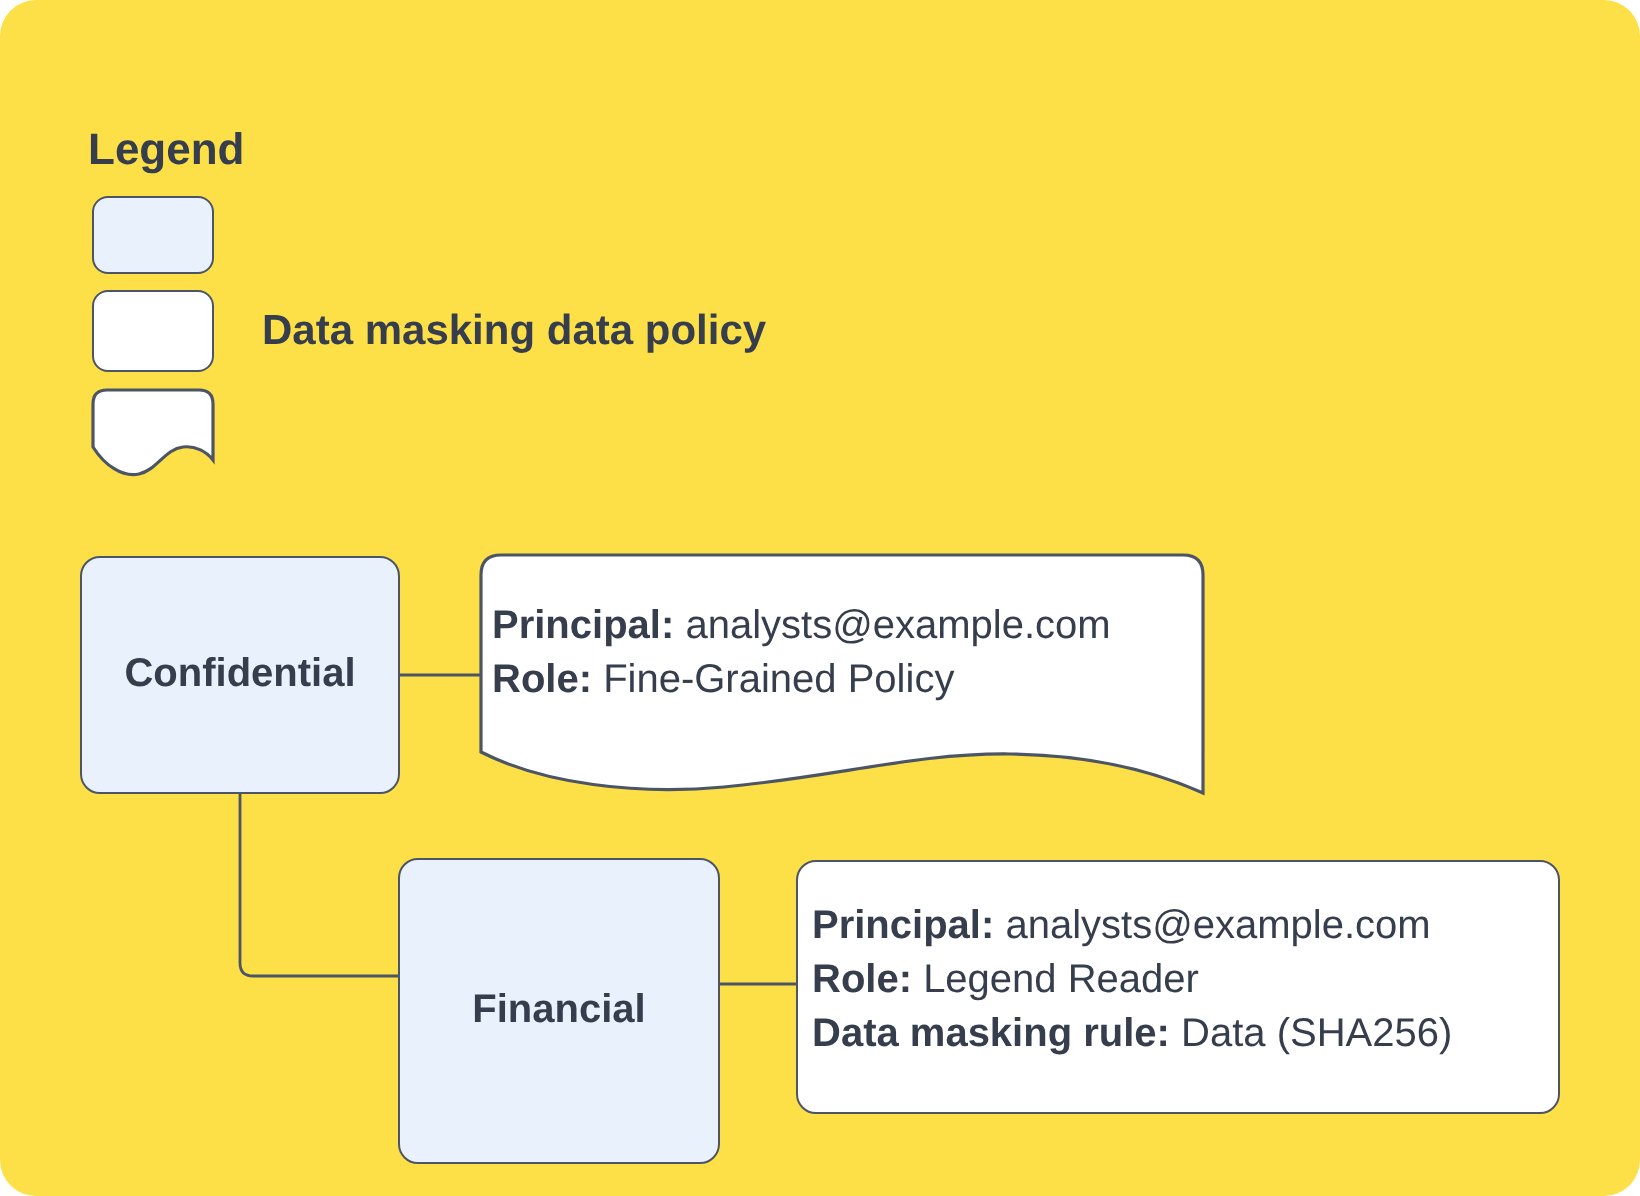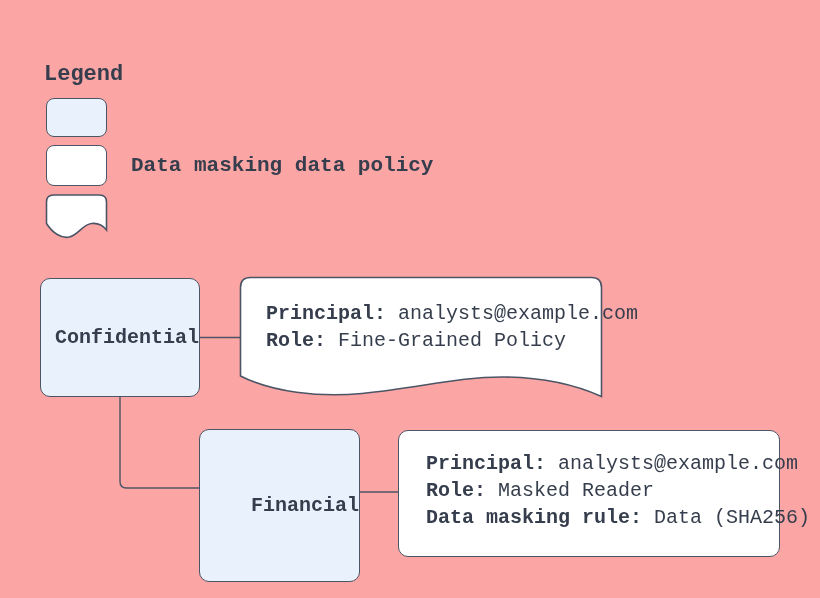--- a/index.html
+++ b/index.html
@@ -1,22 +1,23 @@
 <!DOCTYPE html>
 <html><head>
 <meta charset="utf-8">
 <style>
   html,body{margin:0;padding:0;background:#ffffff;}
   .canvas{
     position:relative;
     width:820px;height:598px;
-    background:#fca5a5;
-    font-family:Liberation Mono, monospace;
+    background:#fde047;
+    font-family:Liberation Sans, sans-serif;
     color:#363e4d;
     overflow:hidden;
+    border-radius:18px;
   }
   .abs{position:absolute;}
   svg.overlay{position:absolute;left:0;top:0;}
   .legend-title{
     left:44px;top:62px;
     font-size:22px;font-weight:bold;
   }
   .swatch{
     box-sizing:border-box;
     width:61px;height:39px;
@@ -29,38 +30,38 @@
   .legend-label{
     left:131px;
     font-size:21px;font-weight:bold;
     line-height:27px;white-space:nowrap;
   }
   .node{
     box-sizing:border-box;
     background:#e9f1fc;
     border:1.6px solid #4c5565;
     border-radius:10px;
-    display:flex;align-items:center;justify-content:flex-end;
+    display:flex;align-items:center;justify-content:center;
     font-size:20px;font-weight:bold;
   }
   .node-confidential{left:40px;top:278px;width:160px;height:119px;}
   .node-financial{left:199px;top:429px;width:161px;height:153px;}
   .card{
     box-sizing:border-box;
     background:#ffffff;
     border:1.6px solid #4c5565;
     border-radius:10px;
     left:398px;top:430px;width:382px;height:127px;
   }
   .card-text{
     font-size:20px;line-height:27px;white-space:nowrap;
   }
   .doc1-text{left:246px;top:300px;}
   .card2-text{left:406px;top:450px;}
-  .b{font-weight:bold;margin-left:20px;}
+  .b{font-weight:bold;}
 </style>
 </head>
 <body>
 
 <div class="canvas">
 
   <svg class="overlay" width="820" height="598" viewBox="0 0 820 598">
 
     <path d="M 198 337.5 H 240" fill="none" stroke="#4c5565" stroke-width="1.4"></path>
 
@@ -109,21 +110,21 @@
   </div>
 
   <div class="abs card"></div>
   <div class="abs card-text card2-text">
     <div>
       <span class="b">Principal:</span>
       <span>analysts@example.com</span>
     </div>
     <div>
       <span class="b">Role:</span>
-      <span>Masked Reader</span>
+      <span>Legend Reader</span>
     </div>
     <div>
       <span class="b">Data masking rule:</span>
       <span>Data (SHA256)</span>
     </div>
   </div>
 
 </div>
 
 </body></html>

